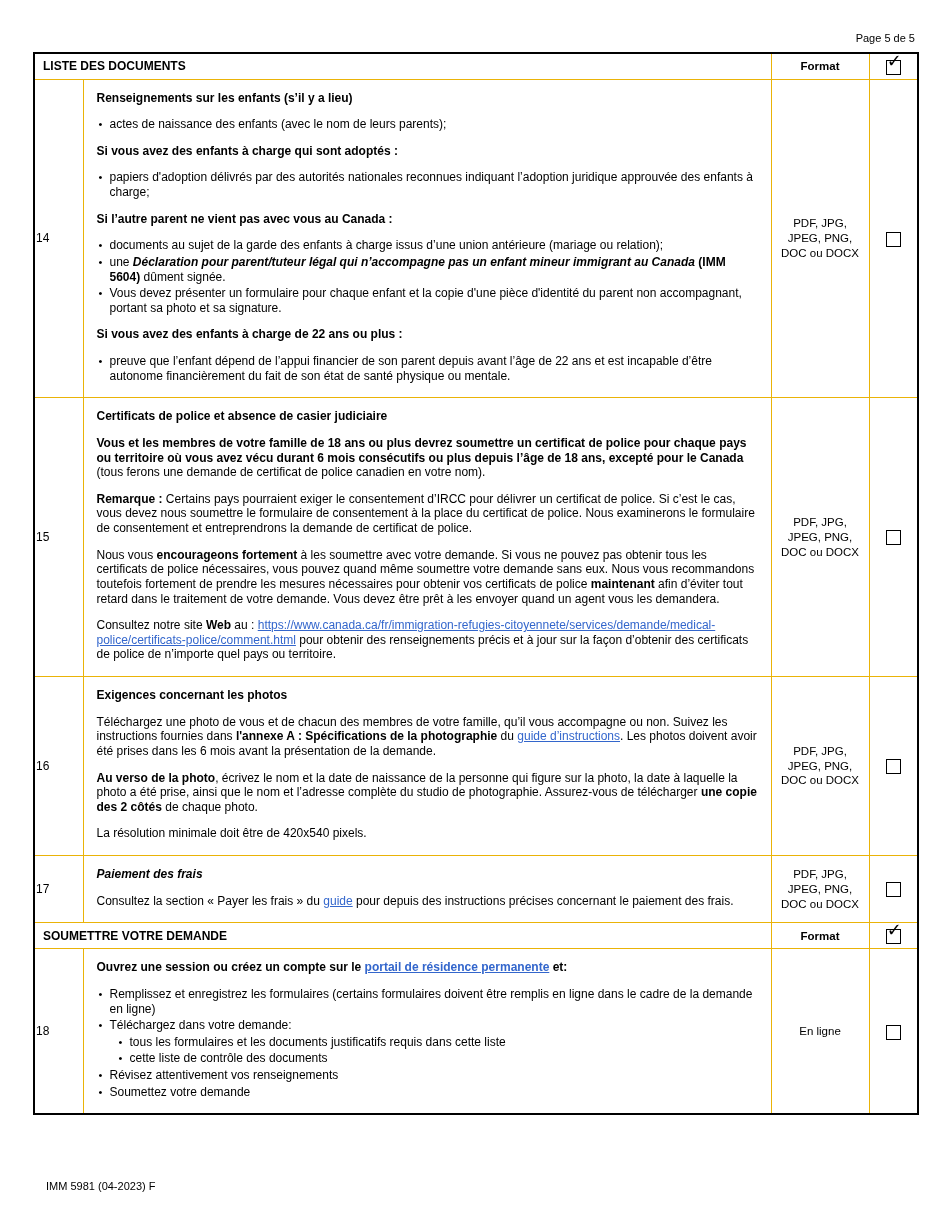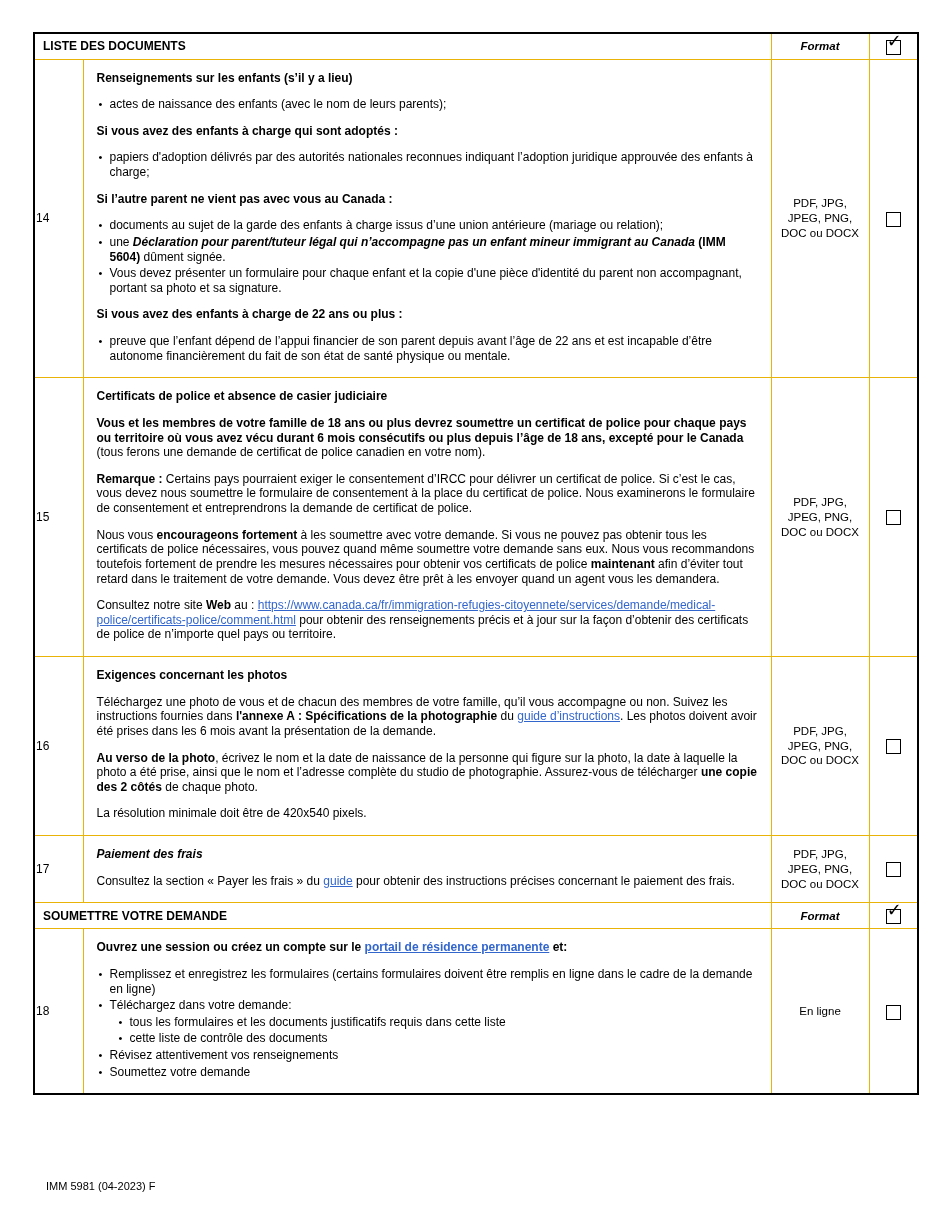--- a/index.html
+++ b/index.html
@@ -34,21 +34,20 @@
     font-weight: bold;
     font-size: 12px;
     padding-left: 8px;
     vertical-align: middle;
   }
   .format-head {
     font-weight: bold;
     font-size: 11.5px;
     text-align: center;
     vertical-align: middle;
-    font-style: italic;
   }
   .check-head { text-align: center; vertical-align: middle; }
   .num-cell {
     text-align: left;
     vertical-align: middle;
     font-size: 12px;
   }
   .content-cell {
     vertical-align: top;
     padding: 11px 12px 2px 13px;
@@ -98,20 +97,21 @@
     left: 46px;
     bottom: 38px;
     font-size: 11px;
   }
 </style>
 </head>
 <body>
 
 <div class="page">
 
+  <div class="page-label">Page 5 de 5</div>
 
   <table class="checklist">
     <colgroup>
       <col style="width:49px">
         <col style="width:688px">
         <col style="width:98px">
         <col style="width:49px">
     </colgroup>
 
     <tbody>
@@ -196,21 +196,21 @@
           </td>
       <td class="format-cell">PDF, JPG, JPEG, PNG, DOC ou DOCX</td>
       <td class="check-cell"><span class="cb"></span></td>
     </tr>
 
     <tr>
       <td class="num-cell">17</td>
       <td class="content-cell">
             <div>
               <div class="para"><span class="b i">Paiement des frais</span></div>
-              <div class="para"><span>Consultez la section « Payer les frais » du </span><a class="link" href="#">guide</a><span> pour obtenir des instructions précises concernant le paiement des frais.</span></div>
+              <div class="para"><span>Consultez la section « Payer les frais » du </span><a class="link" href="#">guide</a><span> pour depuis des instructions précises concernant le paiement des frais.</span></div>
             </div>
           </td>
       <td class="format-cell">PDF, JPG, JPEG, PNG, DOC ou DOCX</td>
       <td class="check-cell"><span class="cb"></span></td>
     </tr>
 
     <tr class="head-row">
       <td colspan="2" class="title-cell">SOUMETTRE VOTRE DEMANDE</td>
       <td class="format-head">Format</td>
       <td class="check-head">

